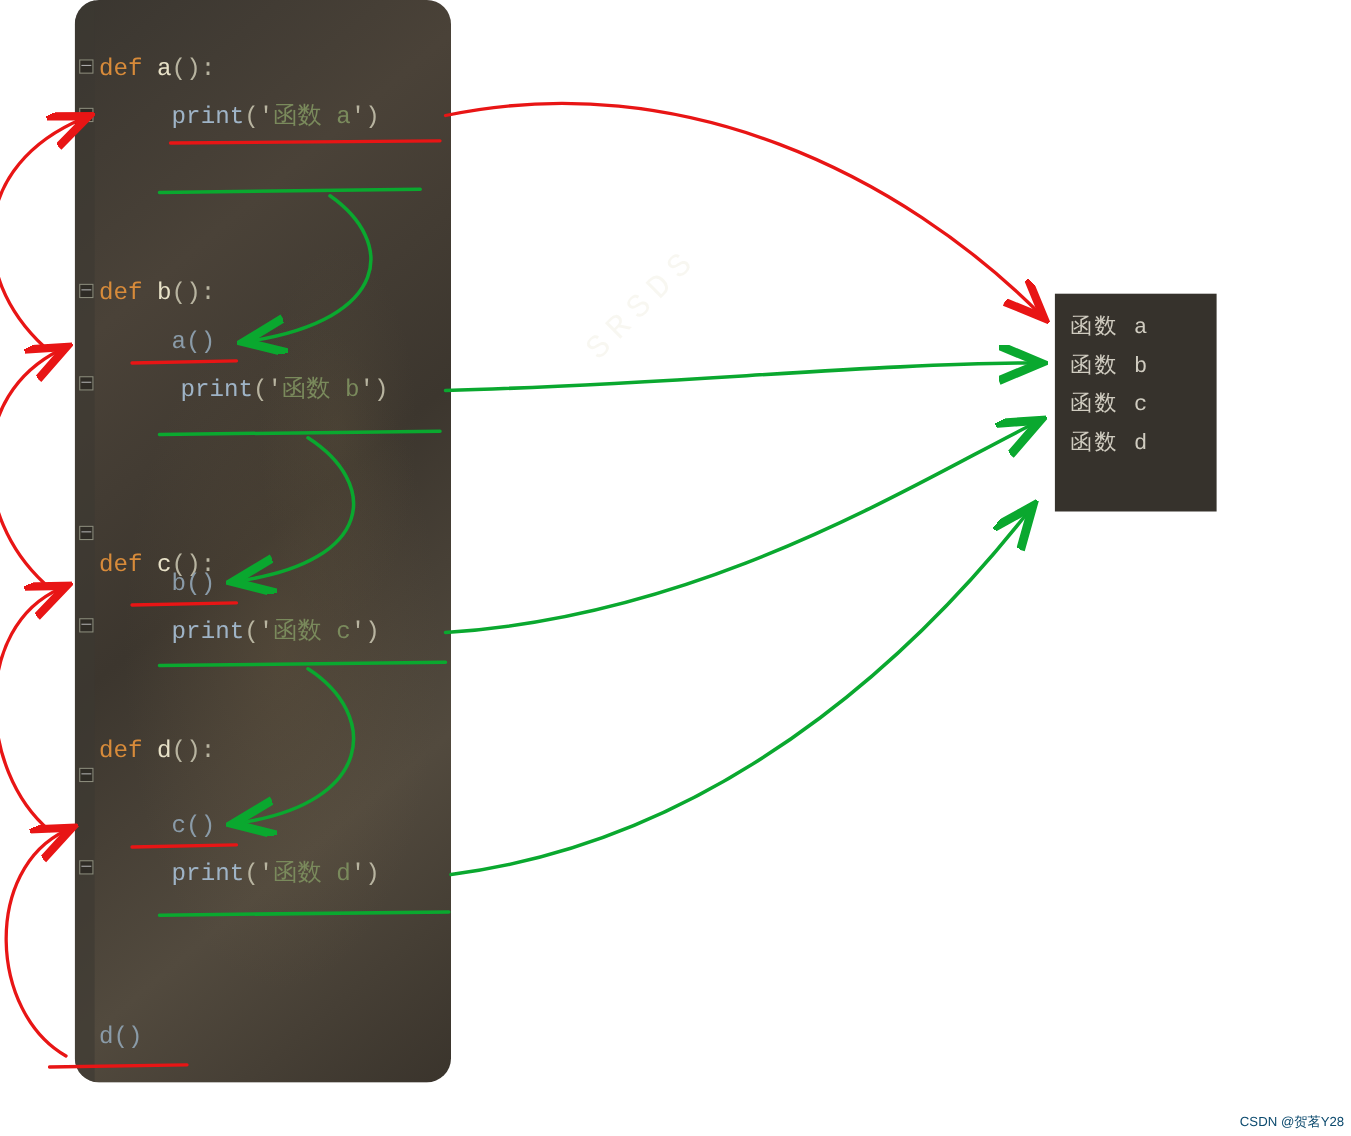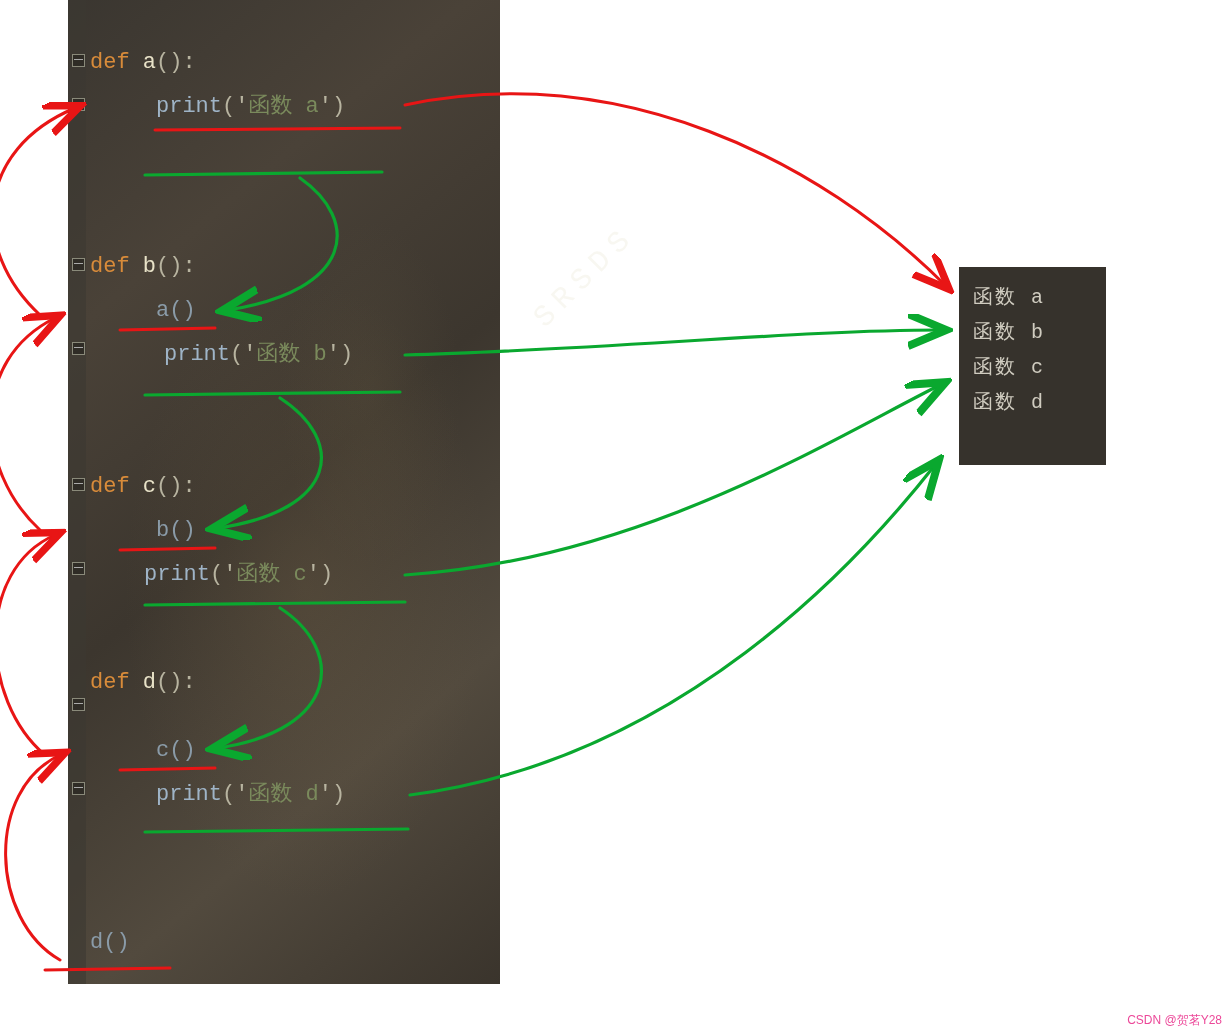--- a/index.html
+++ b/index.html
@@ -1,37 +1,37 @@
 <!DOCTYPE html>
 <html><head>
 <meta charset="utf-8">
 <style>
   html,body{margin:0;padding:0;background:#fff;font-family:Consolas,'Courier New',monospace;}
   .canvas{position:relative;width:1228px;height:1033px;}
-  .editor{position:absolute;left:68px;top:0;width:432px;height:984px;
+  .editor{position:absolute;left:68px;top:0;width:342px;height:984px;
     background:linear-gradient(140deg,#3a3630 0%,#4a4238 25%,#3c362e 50%,#524a3e 75%,#3a342c 100%);
-    background-color:#3e3a34;overflow:hidden;}
+    background-color:#3e3a34;overflow:hidden;border-radius:22px;}
   .editor::before{content:"";position:absolute;inset:0;
     background:radial-gradient(ellipse 60% 45% at 55% 60%,rgba(120,100,70,.25),transparent 70%),
                radial-gradient(ellipse 30% 25% at 70% 40%,rgba(90,80,60,.3),transparent 70%);
     pointer-events:none;}
   .gutter{position:absolute;left:0;top:0;bottom:0;width:18px;background:rgba(60,56,50,.6);}
   .fold{position:absolute;left:4px;width:11px;height:11px;border:1px solid #8a8a7a;background:#2f2c26;}
   .fold::before{content:"";position:absolute;left:1px;right:1px;top:4px;height:1px;background:#aaa;}
   .code{position:absolute;left:22px;font-size:22px;line-height:1.2;white-space:pre;color:#c9c5b8;}
   .kw{color:#d88b3a;}
   .fn{color:#e8e2c8;}
   .call{color:#9fb4c7;margin-top:42px;}
   .paren{color:#b8b4a0;}
   .str{color:#7a8a5c;}
   .dim{color:#8a9ba8;}
   .output{position:absolute;left:959px;top:267px;width:147px;height:198px;background:#36322c;
     color:#d0ccc0;font-size:20px;padding:12px 0 0 0;box-sizing:border-box;}
   .output div{padding:4px 14px;letter-spacing:2px;}
-  .watermark{position:absolute;right:6px;bottom:4px;font-size:12px;color:#ec4899;font-family:Arial,sans-serif;text-align:right;}
+  .watermark{position:absolute;right:6px;bottom:4px;font-size:12px;color:#0c4a6e;font-family:Arial,sans-serif;text-align:right;}
   .wm2{position:absolute;left:520px;top:260px;transform:rotate(-45deg);color:rgba(200,190,140,.12);
     font-size:30px;letter-spacing:8px;pointer-events:none;}
   svg.anno{position:absolute;left:0;top:0;width:1228px;height:1033px;pointer-events:none;}
 </style>
 </head>
 <body>
 
 <div class="canvas">
 
   <div class="editor">
@@ -46,23 +46,23 @@
       <div class="fold" style="top:782px"></div>
     </div>
 
     <div class="code" style="top:50px"><span class="kw">def </span><span class="fn">a</span><span class="paren">():</span></div>
     <div class="code" style="top:94px;left:88px"><span class="call">print</span><span class="paren">('</span><span class="str">函数 a</span><span class="paren">')</span></div>
 
     <div class="code" style="top:254px"><span class="kw">def </span><span class="fn">b</span><span class="paren">():</span></div>
     <div class="code" style="top:298px;left:88px"><span class="dim">a()</span></div>
     <div class="code" style="top:342px;left:96px"><span class="call">print</span><span class="paren">('</span><span class="str">函数 b</span><span class="paren">')</span></div>
 
-    <div class="code" style="top:474px"><span class="kw">def </span><span class="fn">c</span><span class="paren">():</span></div>
+    <div class="code" style="top:501px"><span class="kw">def </span><span class="fn">c</span><span class="paren">():</span></div>
     <div class="code" style="top:518px;left:88px"><span class="dim">b()</span></div>
-    <div class="code" style="top:562px;left:76px"><span class="call">print</span><span class="paren">('</span><span class="str">函数 c</span><span class="paren">')</span></div>
+    <div class="code" style="top:562px;left:88px"><span class="call">print</span><span class="paren">('</span><span class="str">函数 c</span><span class="paren">')</span></div>
 
     <div class="code" style="top:670px"><span class="kw">def </span><span class="fn">d</span><span class="paren">():</span></div>
     <div class="code" style="top:738px;left:88px"><span class="dim">c()</span></div>
     <div class="code" style="top:782px;left:88px"><span class="call">print</span><span class="paren">('</span><span class="str">函数 d</span><span class="paren">')</span></div>
 
     <div class="code" style="top:930px"><span class="dim">d()</span></div>
   </div>
 
   <div class="wm2">SRSDS</div>
 

